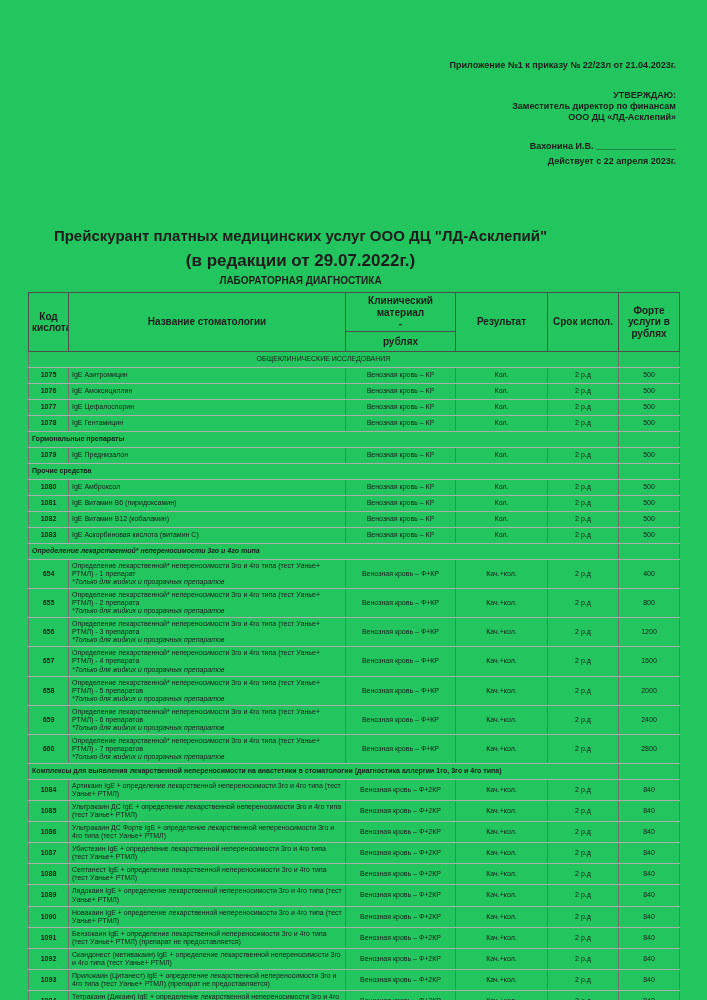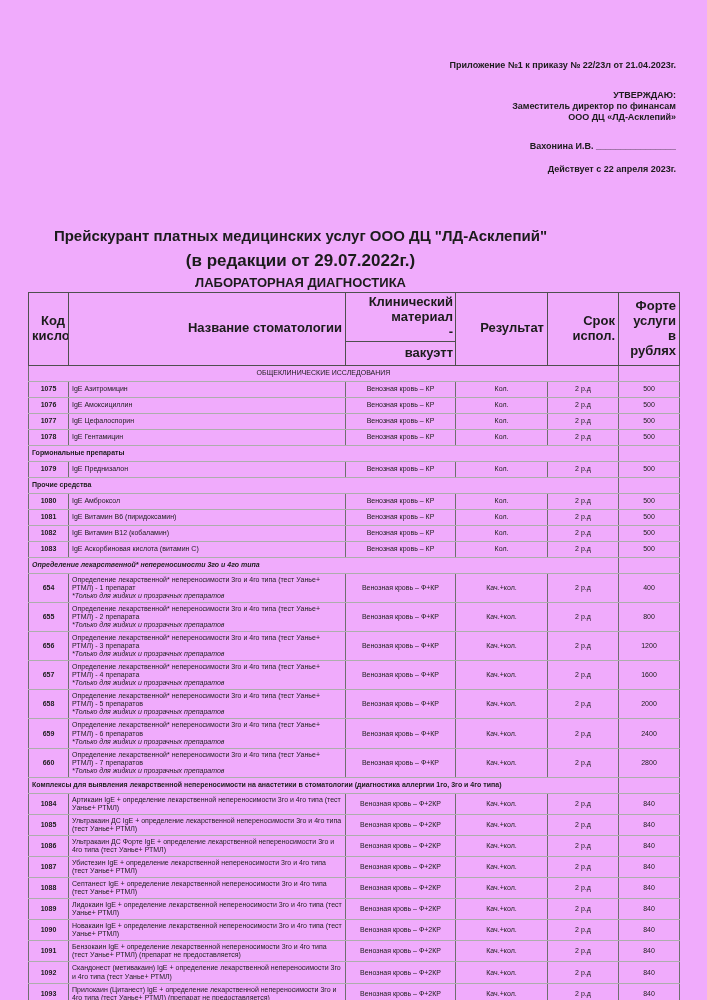--- a/index.html
+++ b/index.html
@@ -1,42 +1,42 @@
 <!DOCTYPE html>
 <html><head>
 <meta charset="utf-8">
 <style>
   html,body { margin:0; padding:0; background:#e8e8e8; }
   .page {
-    position:relative; width:707px; height:1000px; background:#f0abfc;
+    position:relative; width:707px; height:1000px; background:#22c55e;
     font-family:"Liberation Sans", sans-serif; color:#1c1c1c; overflow:hidden;
     margin:0 auto;
   }
   
   .top-block { position:absolute; top:60px; right:31px; text-align:right;
     font-size:9px; font-weight:bold; line-height:11px; }
   .t-approve { margin-top:19px; }
   .t-appr1 { }
   .t-signer { margin-top:18px; }
-  .t-valid { margin-top:12px; }
+  .t-valid { margin-top:4px; }
   .sig-line { letter-spacing:0; }
 
   
   .title-block { position:absolute; top:227px; left:0; width:601px; text-align:center; }
   .doc-title { font-size:15px; font-weight:bold; }
   .doc-edition { font-size:17px; font-weight:bold; margin-top:7px; }
-  .doc-lab { font-size:13px; font-weight:bold; margin-top:4px; }
+  .doc-lab { font-size:10px; font-weight:bold; margin-top:4px; }
 
   
   .table-wrap { position:absolute; top:292px; left:28px; width:651px; }
   table { width:651px; border-collapse:collapse; table-layout:fixed;
     font-size:7px; line-height:1.15; border:1.5px solid #4a4a4a; }
   th, td { border:1px solid #6f6f6f; padding:2px 3px; vertical-align:middle;
     overflow:hidden; }
-  thead th { font-size:13px; font-weight:bold; text-align:right;
+  thead th { font-size:10px; font-weight:bold; text-align:center;
     border-color:#4f4f4f; height:42px; }
   th.mat-cell { padding:0; }
   .mat-top { border-bottom:1px solid #4f4f4f; padding:2px 2px 1px 2px; }
   .mat-top .dash { font-weight:bold; }
   .mat-bottom { padding:4px 2px; }
   tbody td { border-top-color:#adadad; border-bottom-color:#adadad; height:11px; }
   td.cell-code { text-align:center; font-weight:bold; }
   td.cell-name { text-align:left; }
   td.cell-material, td.cell-result, td.cell-term, td.cell-price { text-align:center; }
   .name-note { font-style:italic; }
@@ -79,21 +79,21 @@
       </colgroup>
       <thead>
         <tr>
           <th>Код кислота</th>
           <th>Название стоматологии</th>
           <th class="mat-cell">
             <div class="mat-top">
               <div>Клинический материал</div>
               <div class="dash">-</div>
             </div>
-            <div class="mat-bottom">вакуэтт</div>
+            <div class="mat-bottom">рублях</div>
           </th>
           <th>Результат</th>
           <th>Срок испол.</th>
           <th>Форте услуги в рублях</th>
         </tr>
       </thead>
       <tbody>
           <tr>
             <td class="section-cell center" colspan="5">ОБЩЕКЛИНИЧЕСКИЕ ИССЛЕДОВАНИЯ</td>
             <td class="cell-price"></td>

